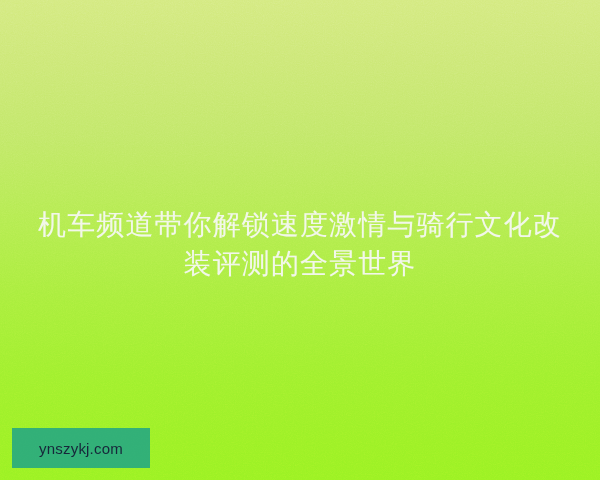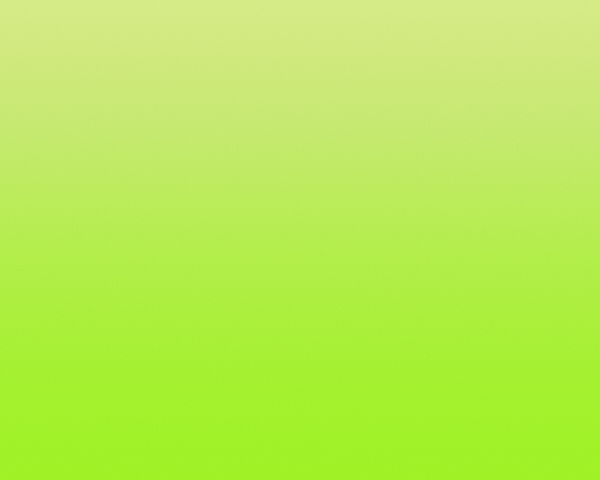--- a/index.html
+++ b/index.html
@@ -90,15 +90,22 @@
     <filter id="grainFilter" x="0" y="0" width="100%" height="100%">
       <feTurbulence type="fractalNoise" baseFrequency="0.9" numOctaves="3" stitchTiles="stitch" result="n"></feTurbulence>
       <feColorMatrix type="saturate" values="0" in="n" result="ng"></feColorMatrix>
       <feComponentTransfer in="ng">
         <feFuncA type="linear" slope="0.55" intercept="0"></feFuncA>
       </feComponentTransfer>
     </filter>
     <rect width="600" height="480" filter="url(#grainFilter)"></rect>
   </svg>
 
+  <div id="title-block">
+    <span class="title-line">机车频道带你解锁速度激情与骑行文化改</span>
+    <span class="title-line">装评测的全景世界</span>
+  </div>
 
+  <div id="watermark-badge">
+    <span id="watermark-text">ynszykj.com</span>
+  </div>
 
 </div>
 
 </body></html>

